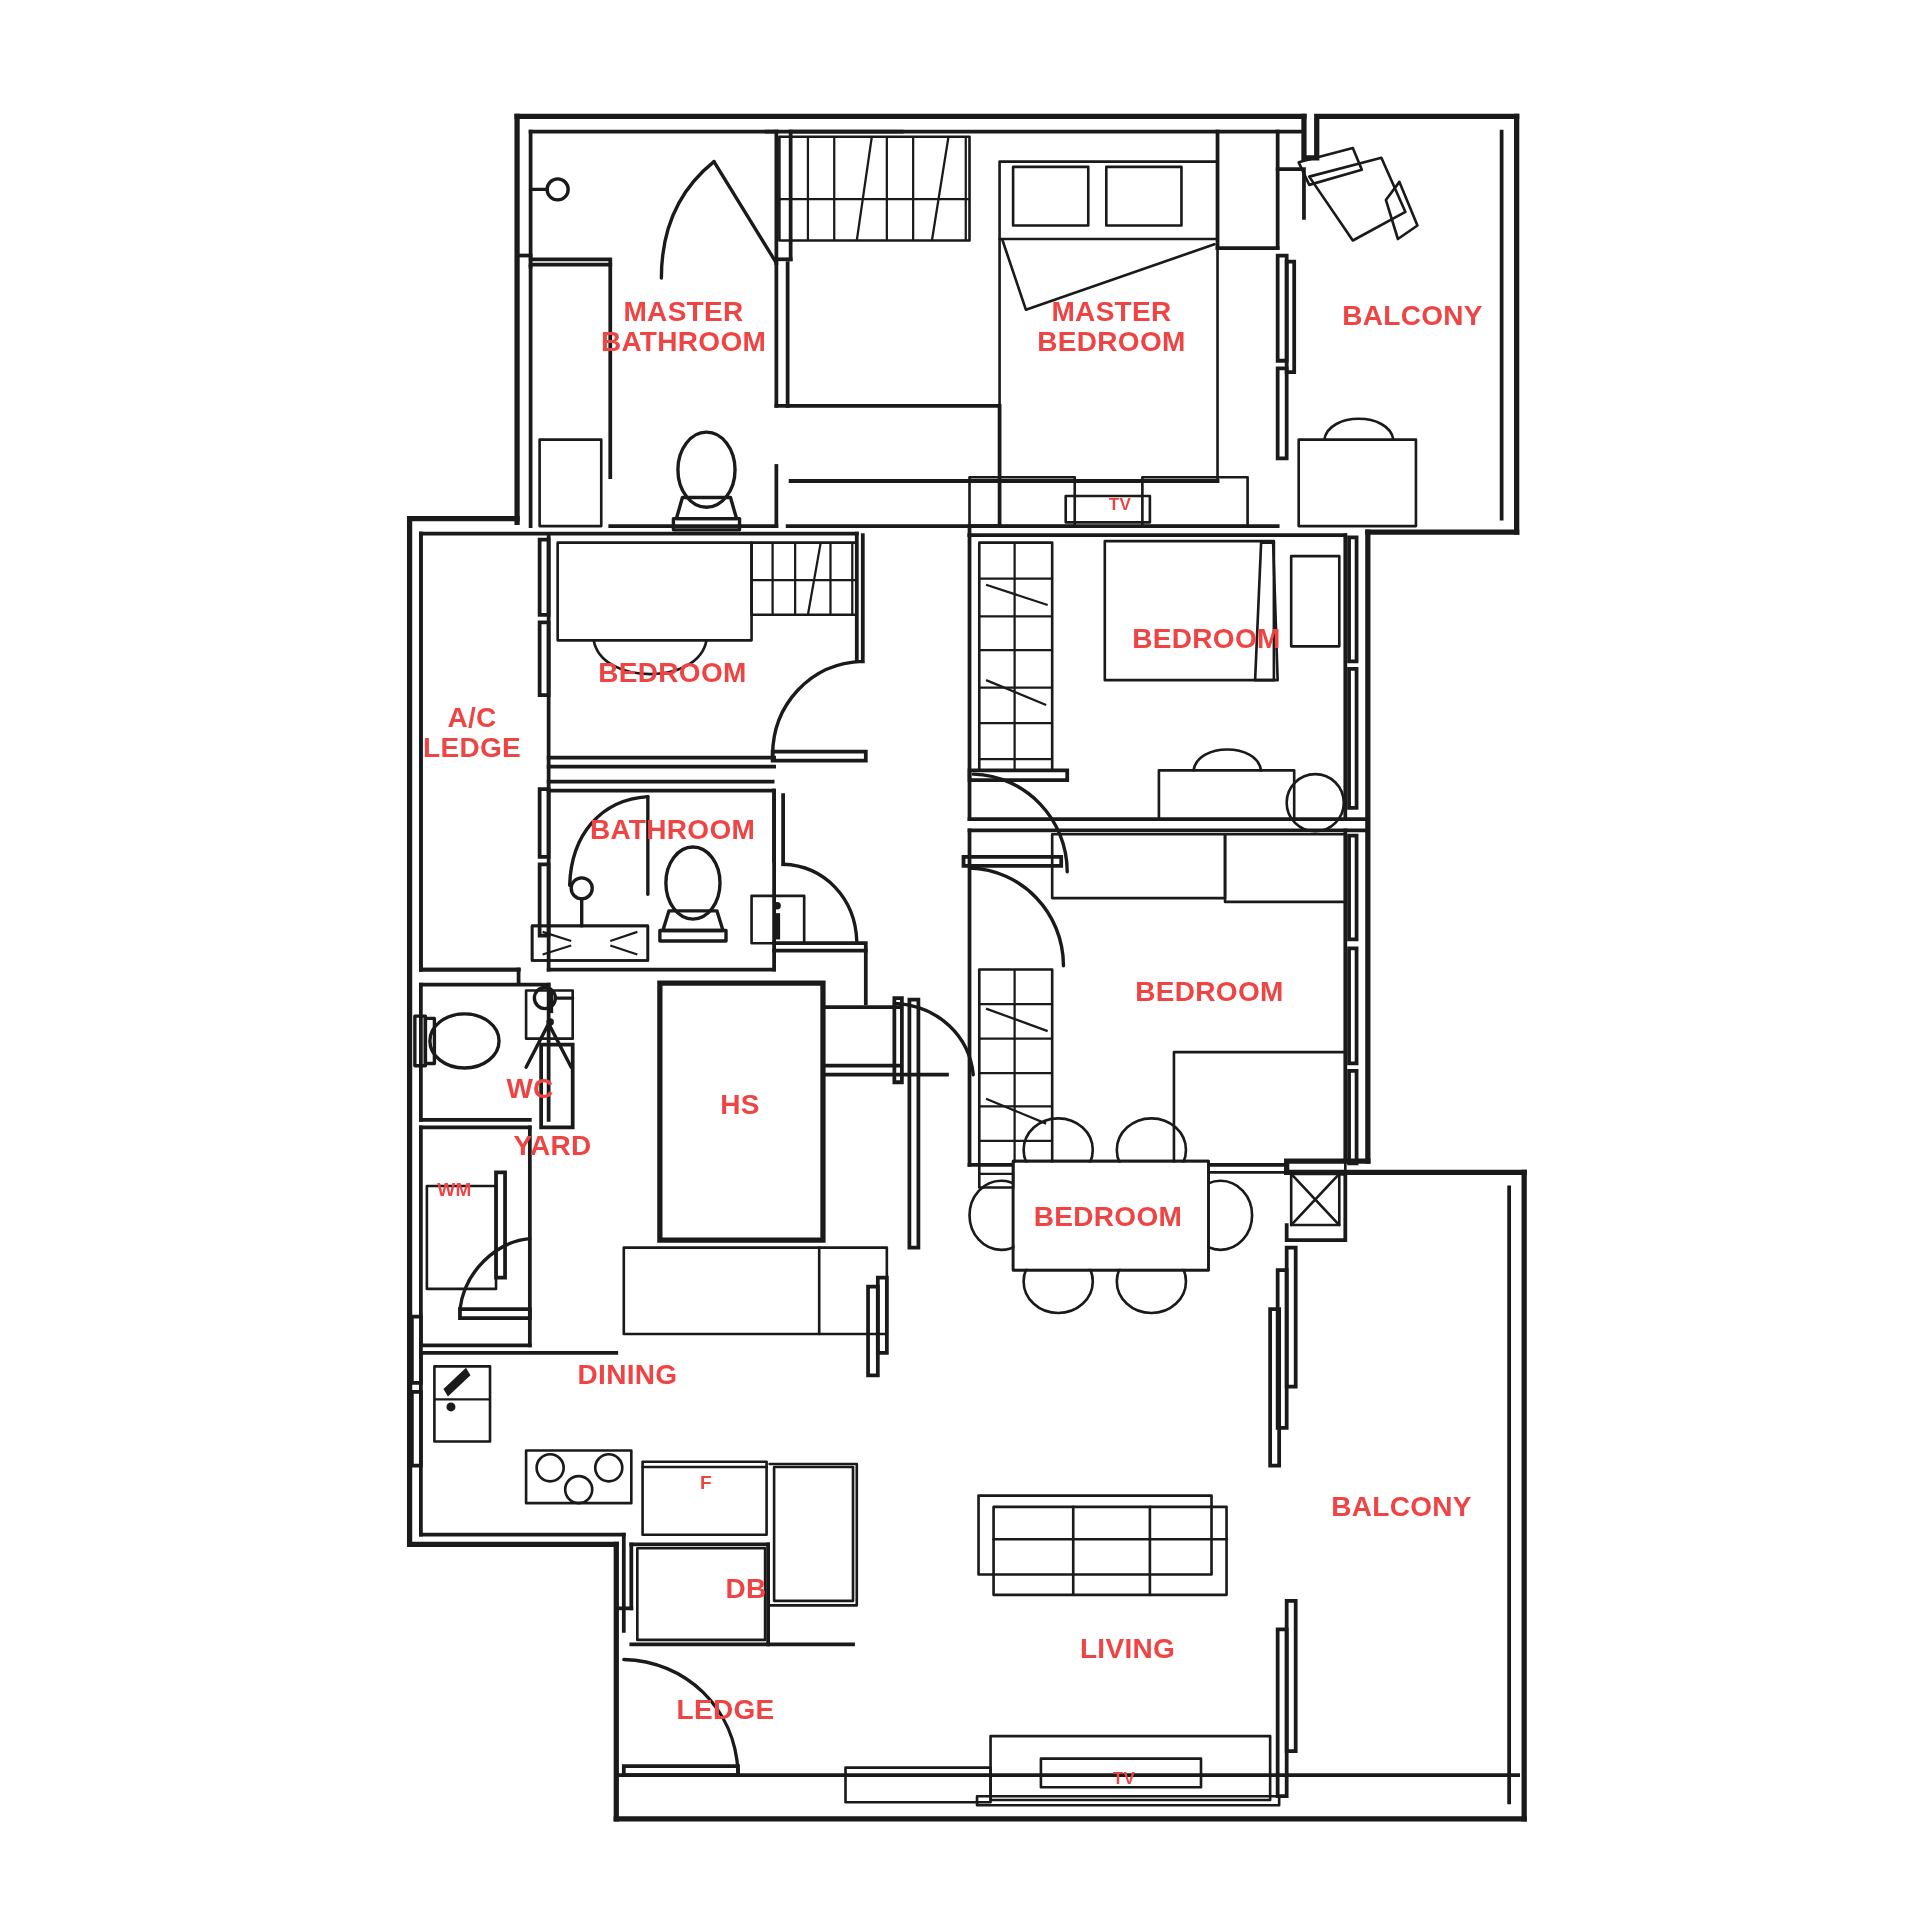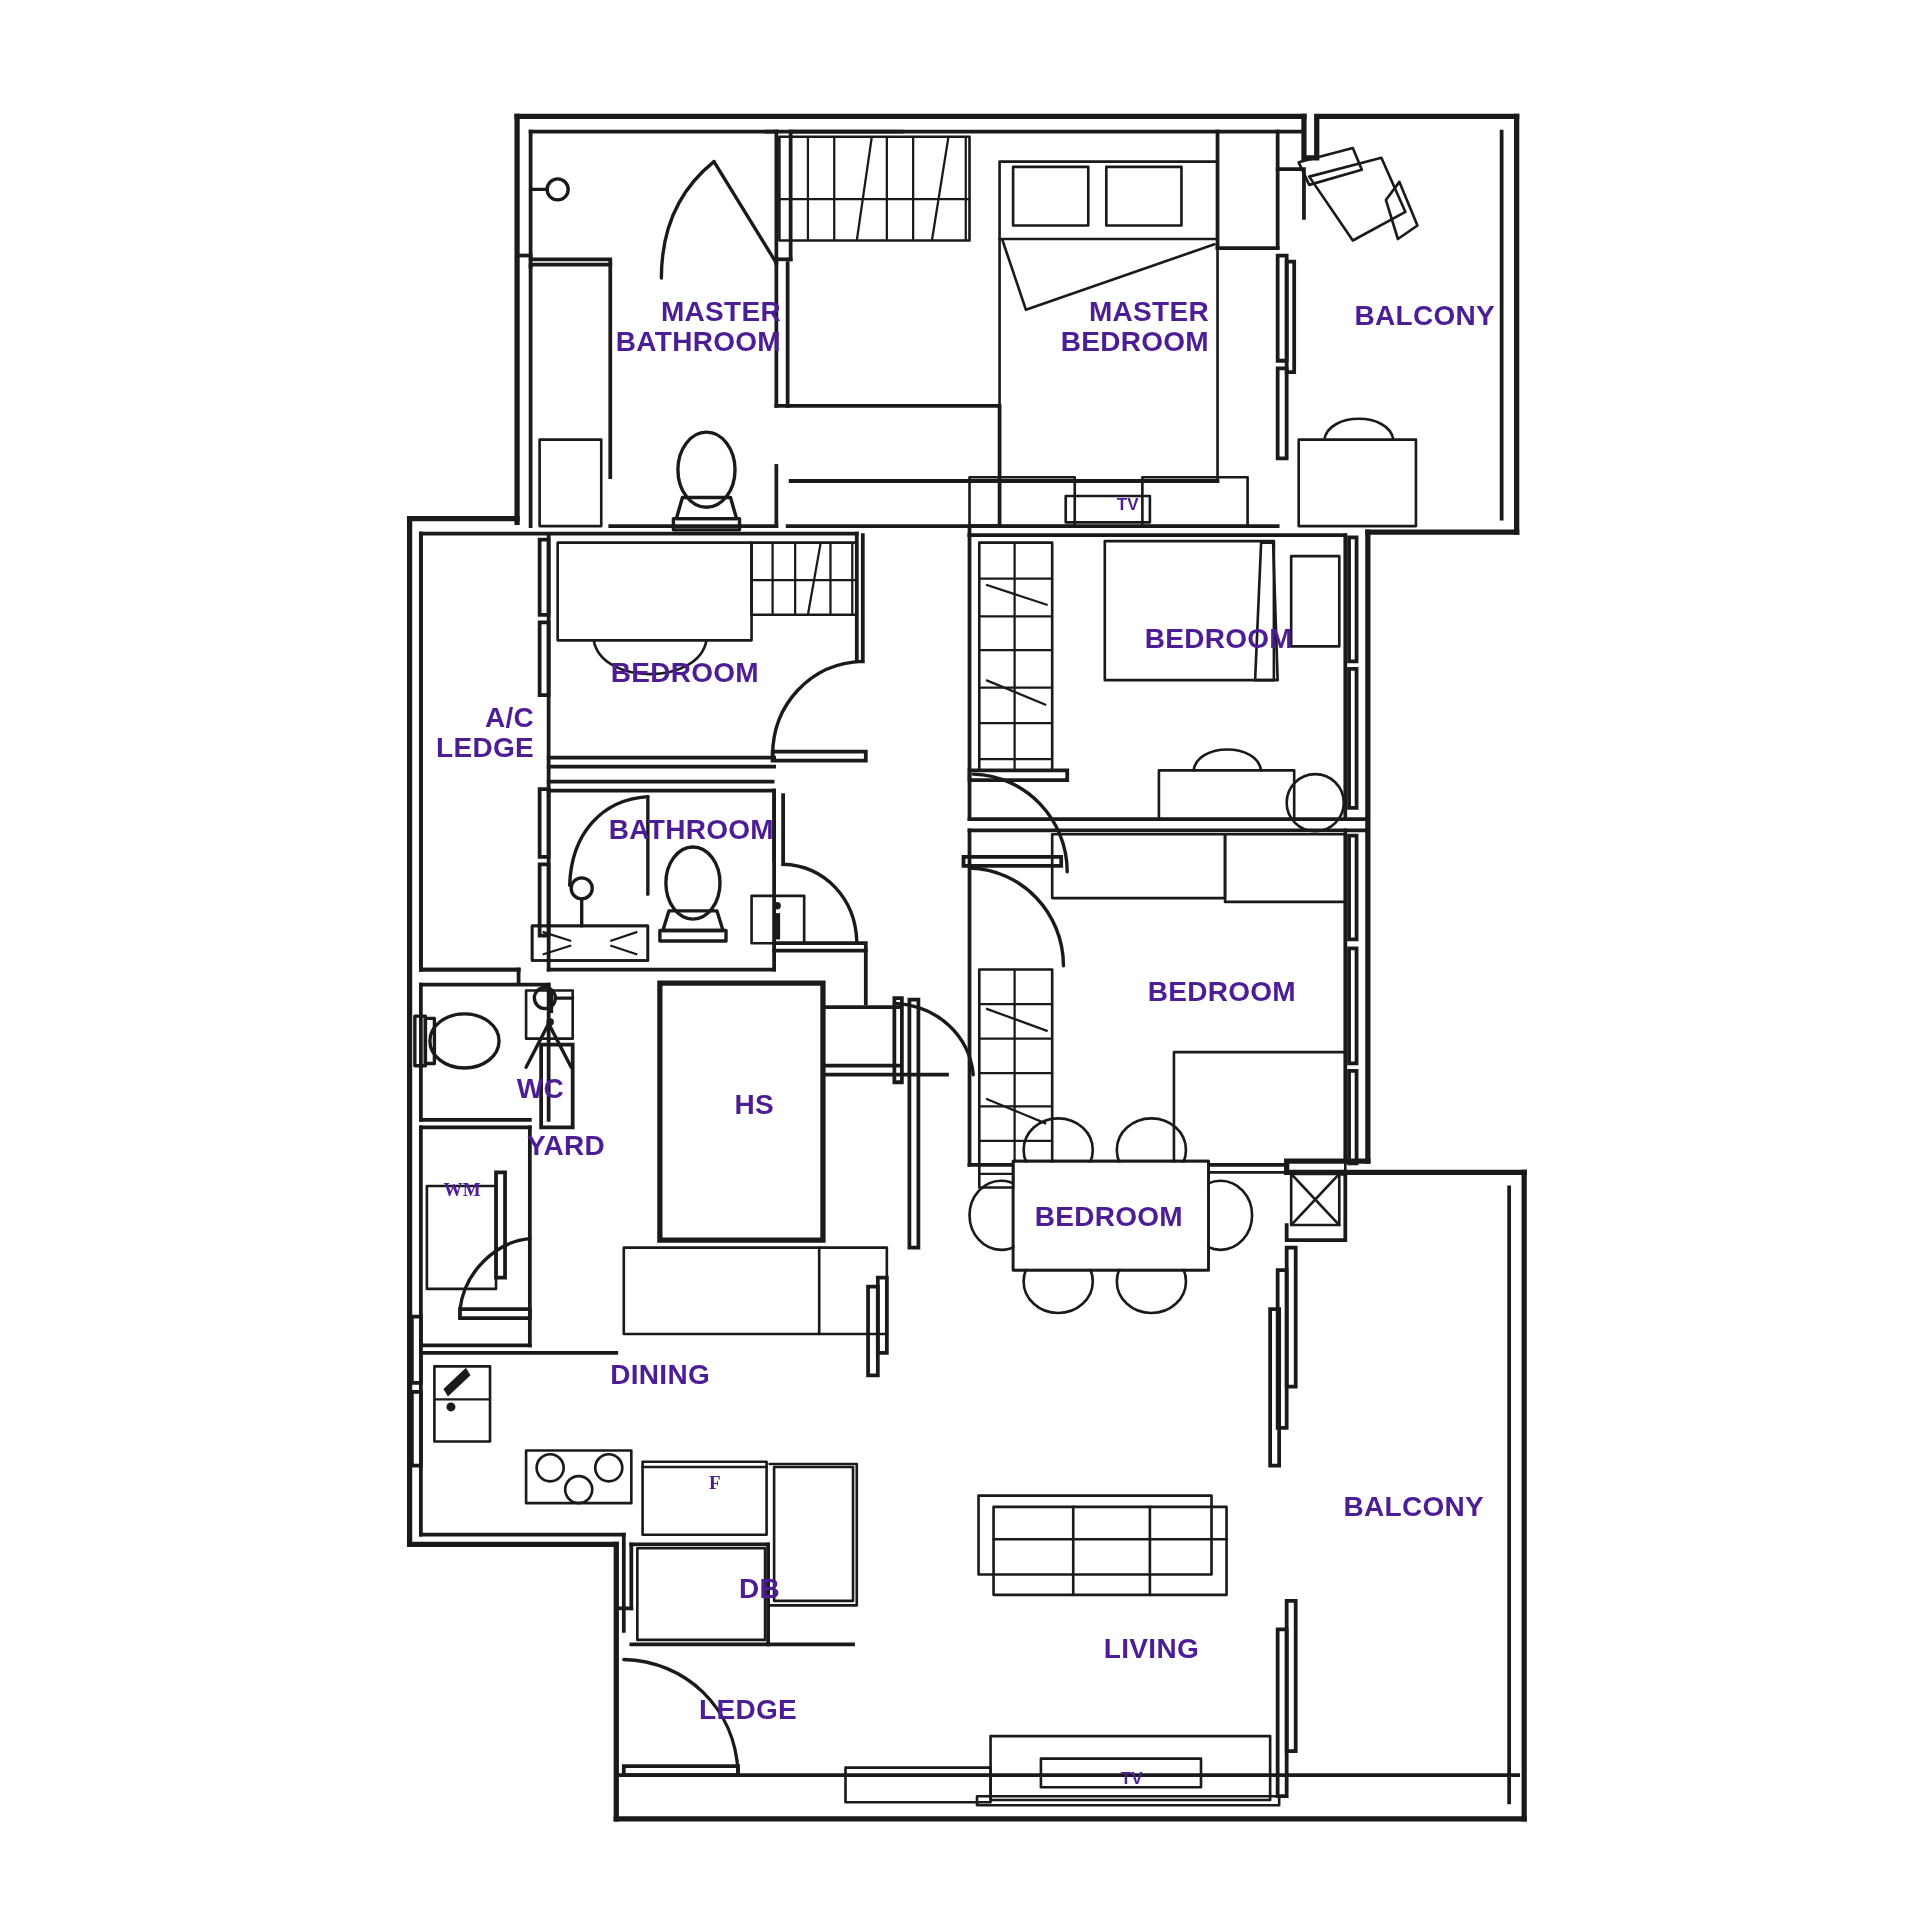--- a/index.html
+++ b/index.html
@@ -7,25 +7,25 @@
        font-family:"Liberation Sans","DejaVu Sans",sans-serif;}
   #plan-root{position:relative;width:1924px;height:1924px;background:#ffffff;}
   svg#floorplan{position:absolute;left:0;top:0;width:1924px;height:1924px;display:block;}
   .w  {fill:none;stroke:#1a1a1a;stroke-width:7;stroke-linecap:square;stroke-linejoin:miter;}
   .w2 {fill:none;stroke:#1a1a1a;stroke-width:5;stroke-linecap:square;stroke-linejoin:miter;}
   .f  {fill:none;stroke:#1a1a1a;stroke-width:4.5;stroke-linecap:round;stroke-linejoin:round;}
   .f2 {fill:none;stroke:#1a1a1a;stroke-width:3.5;stroke-linecap:round;stroke-linejoin:round;}
   .thin{fill:none;stroke:#1a1a1a;stroke-width:3;stroke-linecap:butt;}
   .solid{fill:#1a1a1a;stroke:none;}
   .white{fill:#ffffff;}
-  .rlabel{position:absolute;font-weight:bold;color:#4c1d95;letter-spacing:0.3px;
-          text-align:right;white-space:pre;line-height:1.06;
+  .rlabel{position:absolute;font-weight:bold;color:#ef4444;letter-spacing:0.3px;
+          text-align:center;white-space:pre;line-height:1.06;
           font-family:"Liberation Sans","DejaVu Sans",sans-serif;}
   .big   {font-size:28px;}
-  .small {font-size:19px;font-family:Liberation Serif, serif;}
+  .small {font-size:19px;}
   .tiny  {font-size:17px;font-weight:bold;}
 </style>
 </head>
 <body>
 
 <div id="plan-root">
 
 <svg id="floorplan" viewBox="0 0 2560 2560">
 
   <g>

